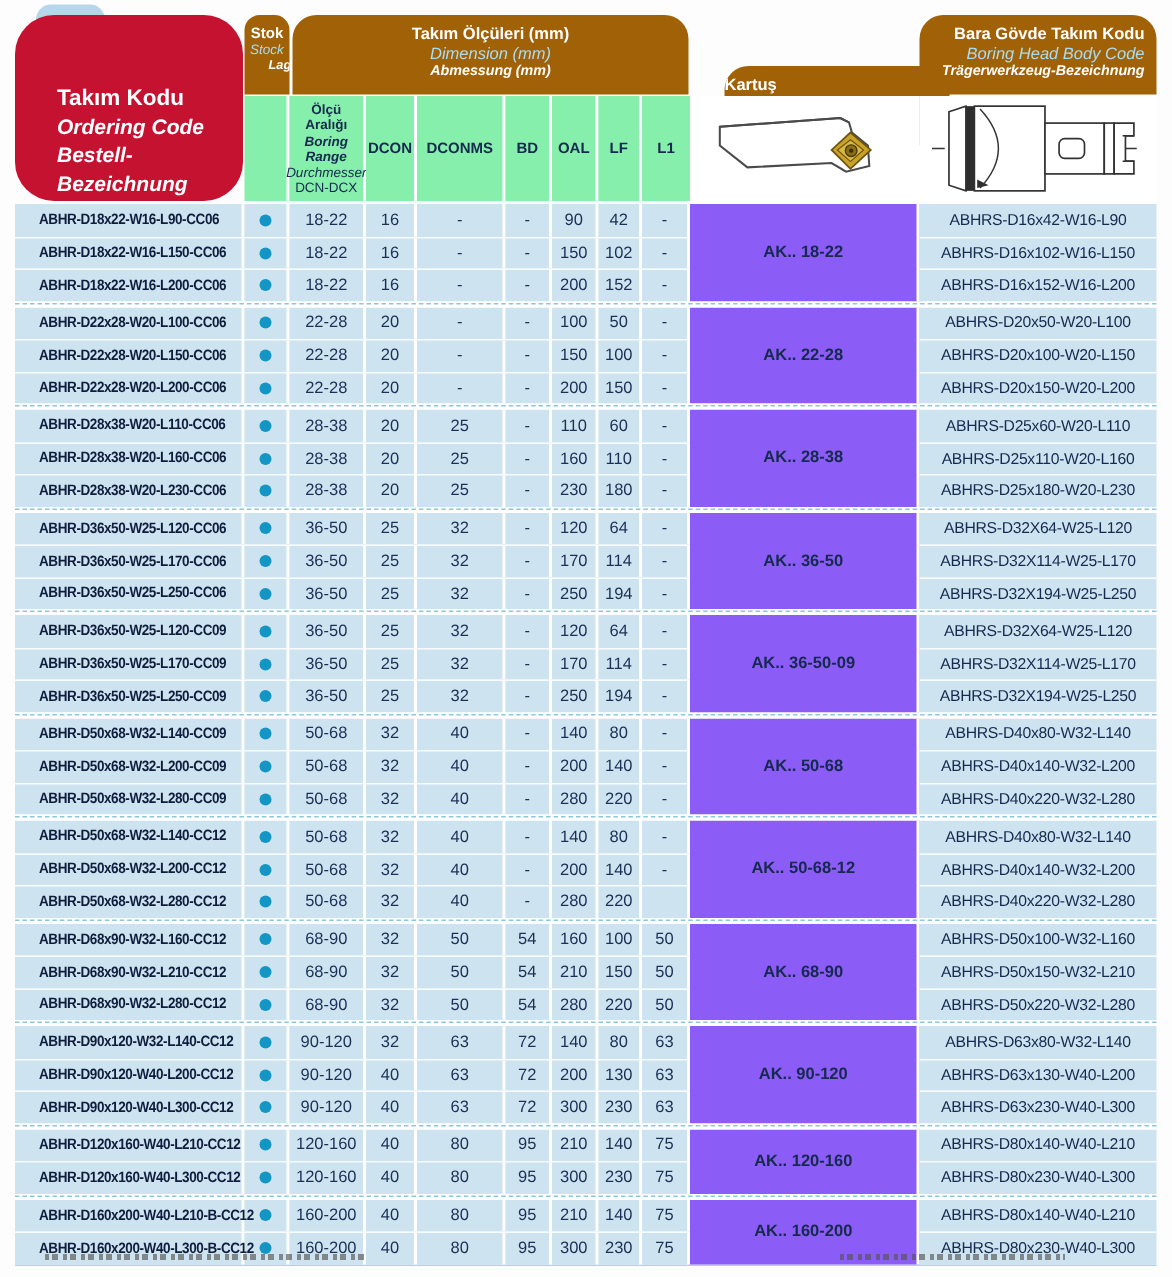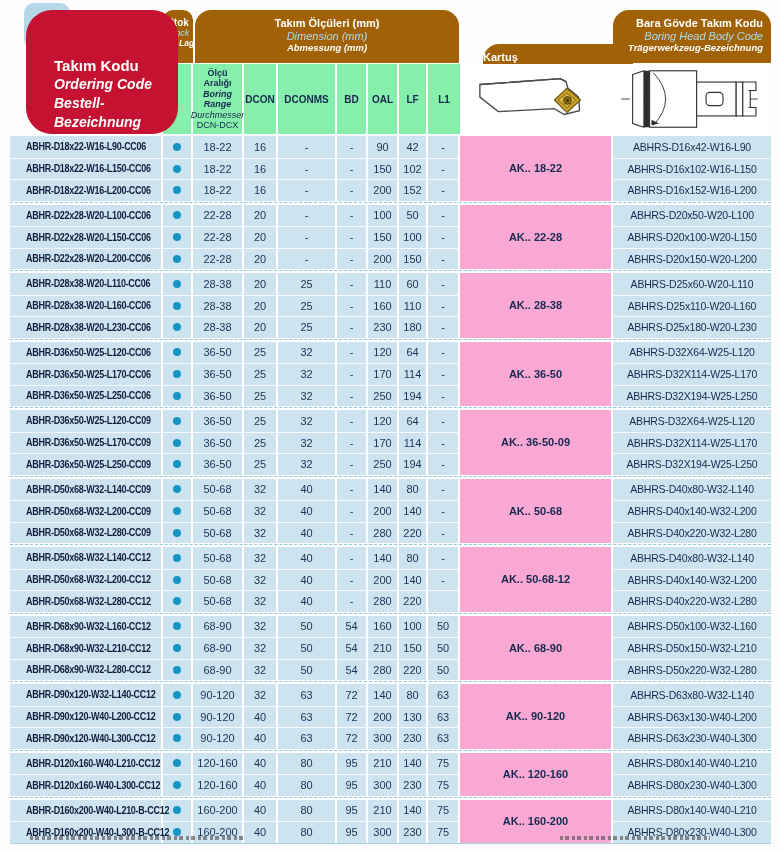--- a/index.html
+++ b/index.html
@@ -7,21 +7,21 @@
     width:781px;height:851px;position:relative;background:#fdfdfd;
     font-family:"Liberation Sans", sans-serif;
     -webkit-font-smoothing:antialiased;
   }
   .tablewrap{position:absolute;left:10px;top:10px;width:761px;height:836px;}
 
   
   .hdr{position:absolute;left:0;top:0;width:761px;height:126px;}
   .deco{position:absolute;left:14px;top:-7px;width:46px;height:46px;border-radius:10px;background:#b5d7e9;}
   .redbox{
-    position:absolute;left:16px;top:0;width:152px;height:124px;z-index:2;
+    position:absolute;left:0;top:0;width:152px;height:124px;z-index:2;
     background:#c41230;border-radius:26px;color:#fff;
     padding:46px 0 0 28px;box-sizing:border-box;line-height:19px;
   }
   .redbox .t1{font-size:15px;font-weight:bold;}
   .redbox .t2{font-size:14px;font-weight:bold;font-style:italic;}
   .redbox .t3{font-size:14px;font-weight:bold;font-style:italic;}
 
   .band{
     position:absolute;top:0;background:#a16207;color:#fff;
     border-top-left-radius:16px;border-top-right-radius:16px;height:53px;
@@ -67,21 +67,21 @@
   .row + .row .c{border-top:1px solid rgba(255,255,255,.85);}
   .c{
     background:#cde4f0;border-right:2px solid #fff;box-sizing:border-box;
     display:flex;align-items:center;justify-content:center;
     color:#1c2f55;font-size:11px;white-space:nowrap;overflow:visible;
   }
   .c.code{justify-content:flex-start;padding-left:16px;color:#0f1d3d;}
   .c.code span{font-weight:bold;font-size:10px;letter-spacing:-0.3px;transform:scaleX(.90);transform-origin:left center;}
   .dot{width:8px;height:8px;border-radius:50%;background:#1496c4;}
   .gc{
-    width:153px;background:#f9a8d4;border-right:2px solid #fff;box-sizing:border-box;
+    width:153px;background:#8b5cf6;border-right:2px solid #fff;box-sizing:border-box;
     display:flex;align-items:center;justify-content:center;
     color:#16294e;font-weight:bold;font-size:11px;
   }
   .gr{width:158px;display:flex;flex-direction:column;}
   .brow{
     background:#cde4f0;height:21.5px;box-sizing:border-box;flex:0 0 21.5px;
     display:flex;align-items:center;justify-content:center;
     color:#16294e;font-size:10.5px;letter-spacing:-0.2px;white-space:nowrap;
   }
   .brow + .brow{border-top:1px solid rgba(255,255,255,.85);}

